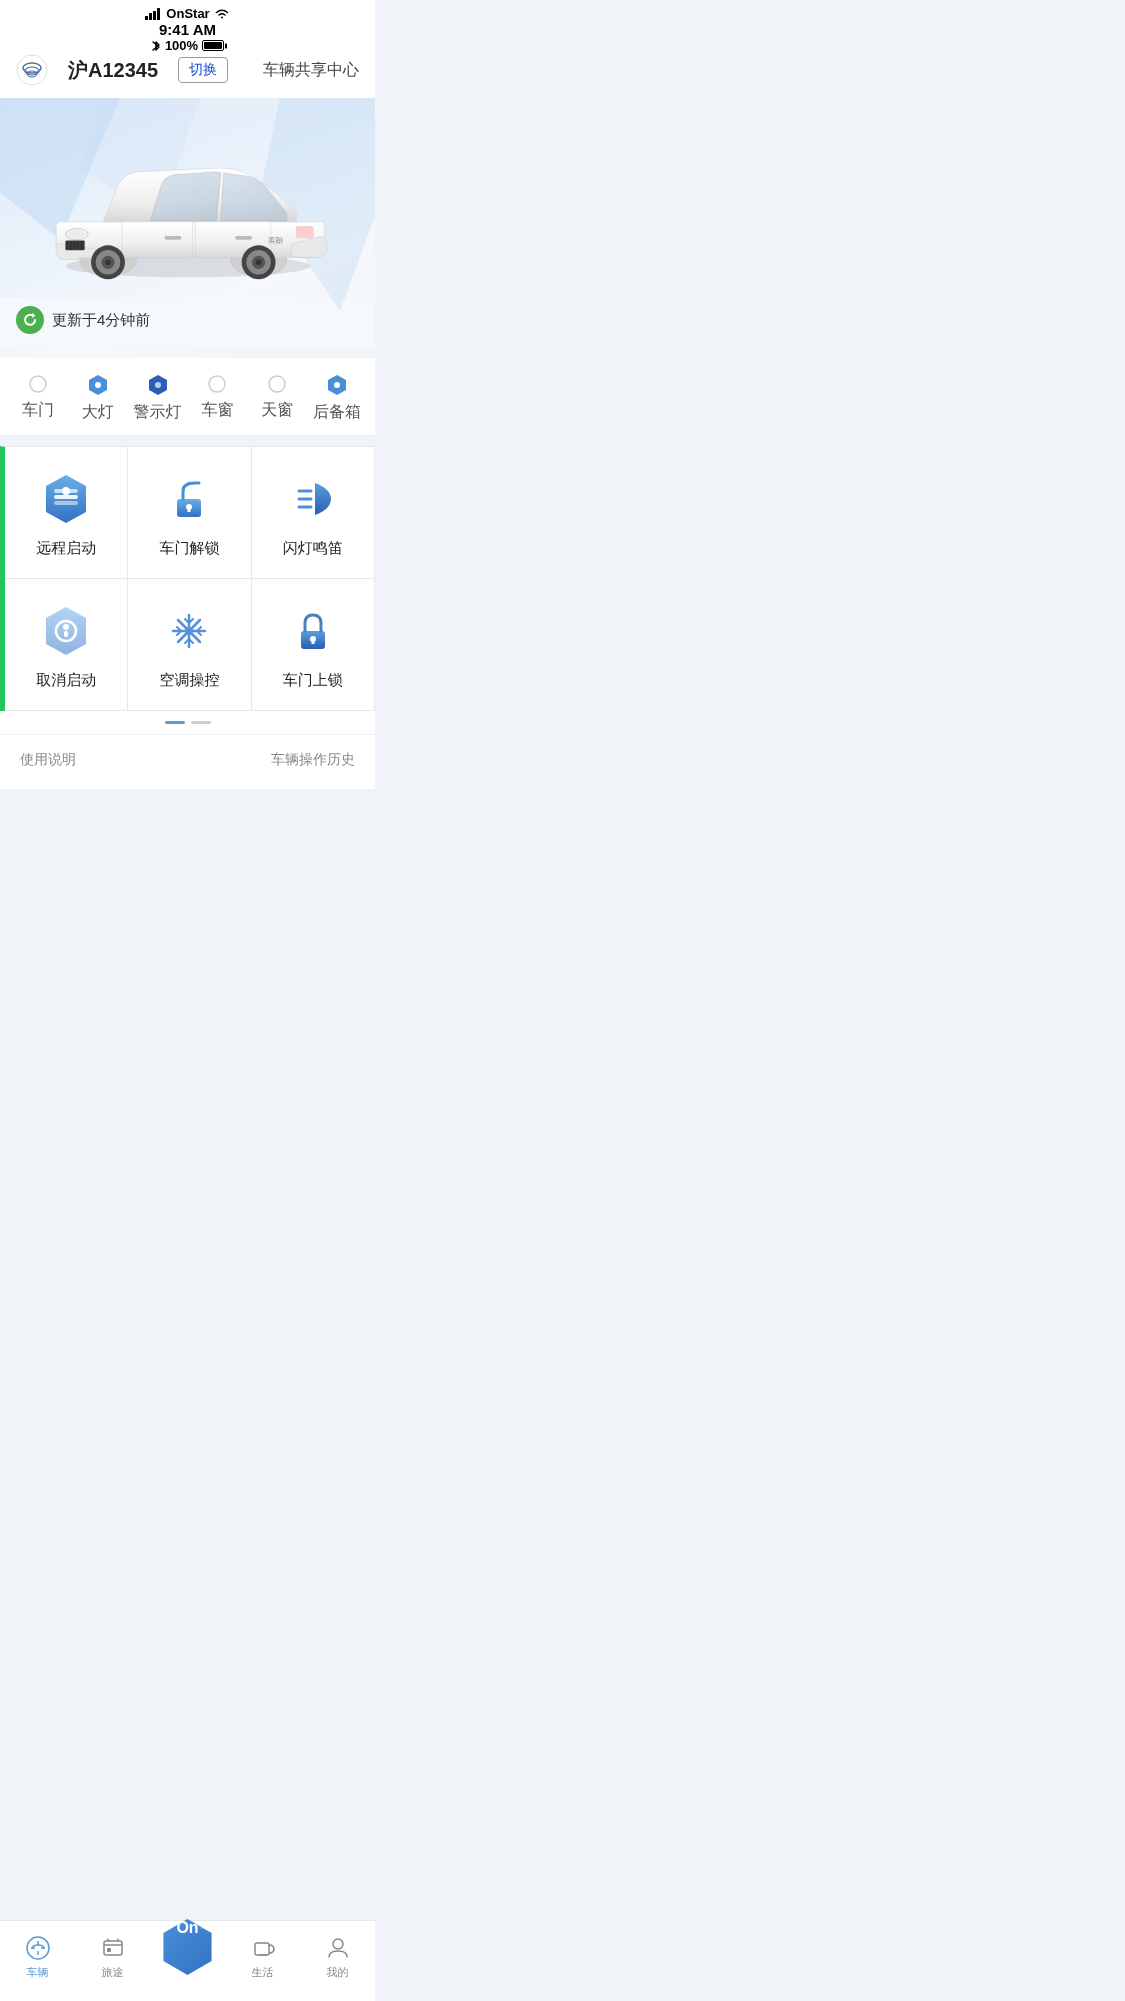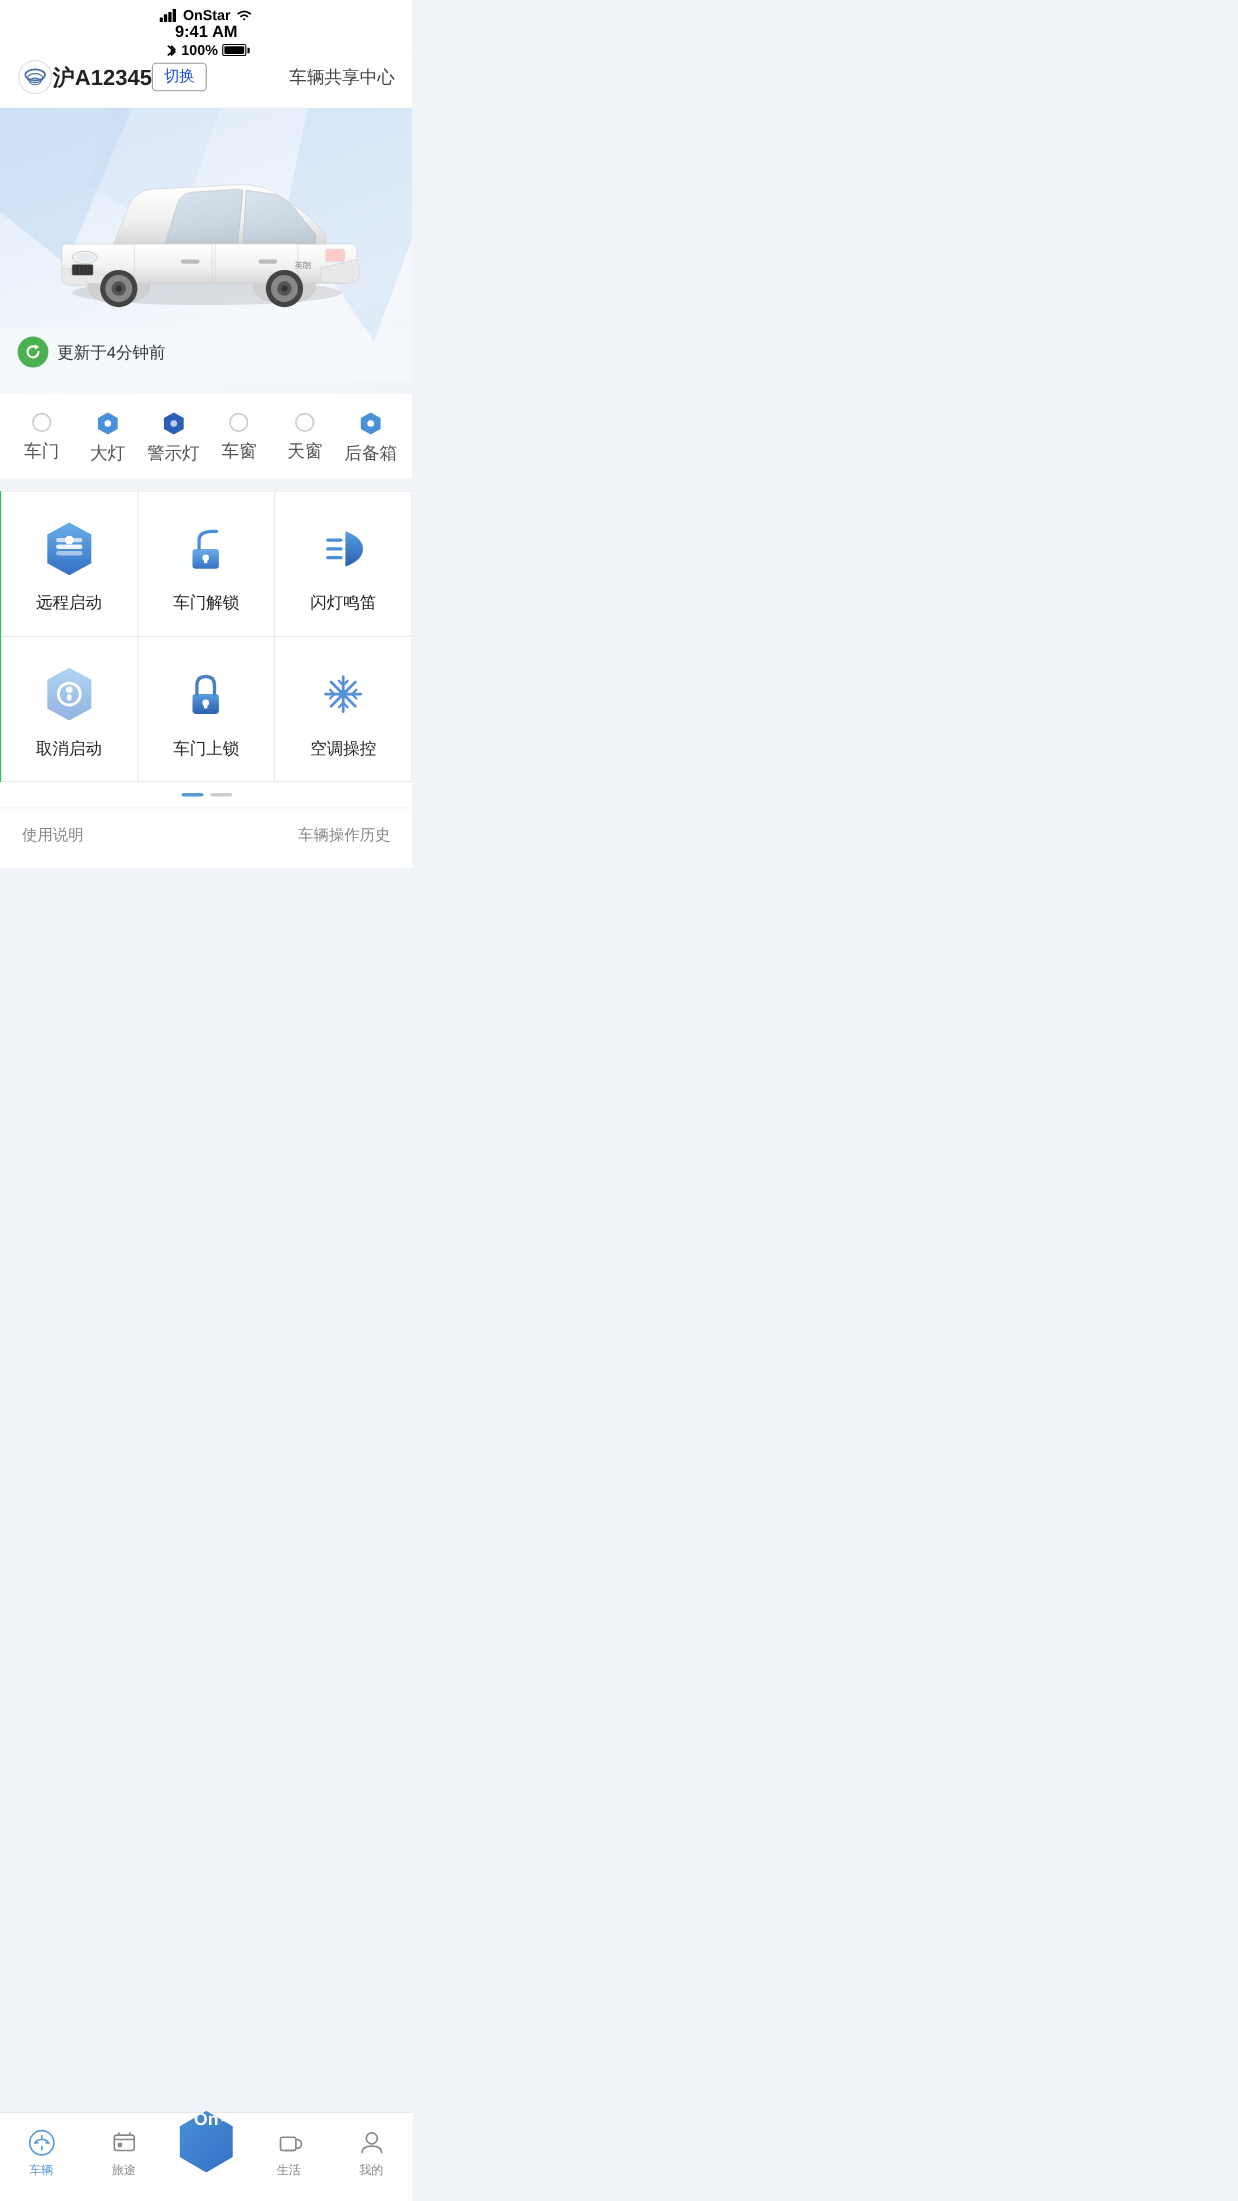--- a/index.html
+++ b/index.html
@@ -49,21 +49,21 @@
     }
 
     
     .header {
       background: #fff;
       display: flex;
       align-items: center;
       padding: 10px 16px 12px;
       justify-content: space-between;
     }
-    .header-left { display: flex; align-items: center; gap: 0; }
+    .header-left { display: flex; align-items: center; gap: 20px; }
     .buick-logo {
       width: 32px; height: 32px;
     }
     .plate-number {
       font-size: 20px; font-weight: 600; color: #222;
     }
     .switch-btn {
       border: 1.5px solid #999; border-radius: 4px;
       padding: 3px 10px; font-size: 14px; color: #1d4ed8;
       background: #fff;
@@ -128,21 +128,21 @@
       font-size: 16px; color: #555;
     }
 
     
     .action-grid {
       display: grid;
       grid-template-columns: 1fr 1fr 1fr;
       background: #fff;
       margin-top: 10px;
       border-top: 1px solid #e8e8e8;
-      border-left: 1px solid #22c55e;
+      border-left: 5px solid #22c55e;
     }
     .action-cell {
       display: flex; flex-direction: column; align-items: center;
       justify-content: center;
       padding: 24px 10px 20px;
       border-right: 1px solid #e8e8e8;
       border-bottom: 1px solid #e8e8e8;
       cursor: pointer;
       gap: 12px;
     }
@@ -481,43 +481,20 @@
         <circle cx="26" cy="22" r="3" fill="white"></circle>
         <rect x="24" y="26" width="4" height="6" rx="2" fill="white"></rect>
       </svg>
     </div>
     <span class="action-label">取消启动</span>
   </div>
 
   <div class="action-cell">
     <div class="action-icon-wrapper">
       <svg width="52" height="52" viewBox="0 0 52 52">
-        <defs>
-          <linearGradient id="hexGrad5" x1="0%" y1="0%" x2="0%" y2="100%">
-            <stop offset="0%" style="stop-color:#5a9de0"></stop>
-            <stop offset="100%" style="stop-color:#2a60b0"></stop>
-          </linearGradient>
-        </defs>
-
-        <rect x="14" y="26" width="24" height="18" rx="3" fill="url(#hexGrad5)"></rect>
-
-        <path d="M18 26 L18 18 Q18 10 26 10 Q34 10 34 18 L34 26" fill="none" stroke="#4a80c0" stroke-width="3" stroke-linecap="round"></path>
-
-        <circle cx="26" cy="34" r="3" fill="white"></circle>
-        <rect x="24.5" y="34" width="3" height="5" fill="white"></rect>
-
-        <circle cx="26" cy="20" r="2" fill="white" opacity="0.8"></circle>
-      </svg>
-    </div>
-    <span class="action-label">车门上锁</span>
-  </div>
-
-  <div class="action-cell">
-    <div class="action-icon-wrapper">
-      <svg width="52" height="52" viewBox="0 0 52 52">
 
         <circle cx="26" cy="26" r="4" fill="#5590d8"></circle>
 
         <line x1="26" y1="10" x2="26" y2="42" stroke="#5590d8" stroke-width="2.5" stroke-linecap="round"></line>
         <line x1="10" y1="26" x2="42" y2="26" stroke="#5590d8" stroke-width="2.5" stroke-linecap="round"></line>
 
         <line x1="15" y1="15" x2="37" y2="37" stroke="#5590d8" stroke-width="2.5" stroke-linecap="round"></line>
         <line x1="37" y1="15" x2="15" y2="37" stroke="#5590d8" stroke-width="2.5" stroke-linecap="round"></line>
 
         <line x1="22" y1="14" x2="26" y2="18" stroke="#5590d8" stroke-width="2" stroke-linecap="round"></line>
@@ -526,20 +503,43 @@
         <line x1="30" y1="38" x2="26" y2="34" stroke="#5590d8" stroke-width="2" stroke-linecap="round"></line>
         <line x1="14" y1="22" x2="18" y2="26" stroke="#5590d8" stroke-width="2" stroke-linecap="round"></line>
         <line x1="14" y1="30" x2="18" y2="26" stroke="#5590d8" stroke-width="2" stroke-linecap="round"></line>
         <line x1="38" y1="22" x2="34" y2="26" stroke="#5590d8" stroke-width="2" stroke-linecap="round"></line>
         <line x1="38" y1="30" x2="34" y2="26" stroke="#5590d8" stroke-width="2" stroke-linecap="round"></line>
       </svg>
     </div>
     <span class="action-label">空调操控</span>
   </div>
 
+  <div class="action-cell">
+    <div class="action-icon-wrapper">
+      <svg width="52" height="52" viewBox="0 0 52 52">
+        <defs>
+          <linearGradient id="hexGrad5" x1="0%" y1="0%" x2="0%" y2="100%">
+            <stop offset="0%" style="stop-color:#5a9de0"></stop>
+            <stop offset="100%" style="stop-color:#2a60b0"></stop>
+          </linearGradient>
+        </defs>
+
+        <rect x="14" y="26" width="24" height="18" rx="3" fill="url(#hexGrad5)"></rect>
+
+        <path d="M18 26 L18 18 Q18 10 26 10 Q34 10 34 18 L34 26" fill="none" stroke="#4a80c0" stroke-width="3" stroke-linecap="round"></path>
+
+        <circle cx="26" cy="34" r="3" fill="white"></circle>
+        <rect x="24.5" y="34" width="3" height="5" fill="white"></rect>
+
+        <circle cx="26" cy="20" r="2" fill="white" opacity="0.8"></circle>
+      </svg>
+    </div>
+    <span class="action-label">车门上锁</span>
+  </div>
+
 </div>
 
 <div class="pagination-dots">
   <div class="dot dot-active"></div>
   <div class="dot dot-inactive"></div>
 </div>
 
 <div class="links-row">
   <span class="link-text">使用说明</span>
   <span class="link-text">车辆操作历史</span>

